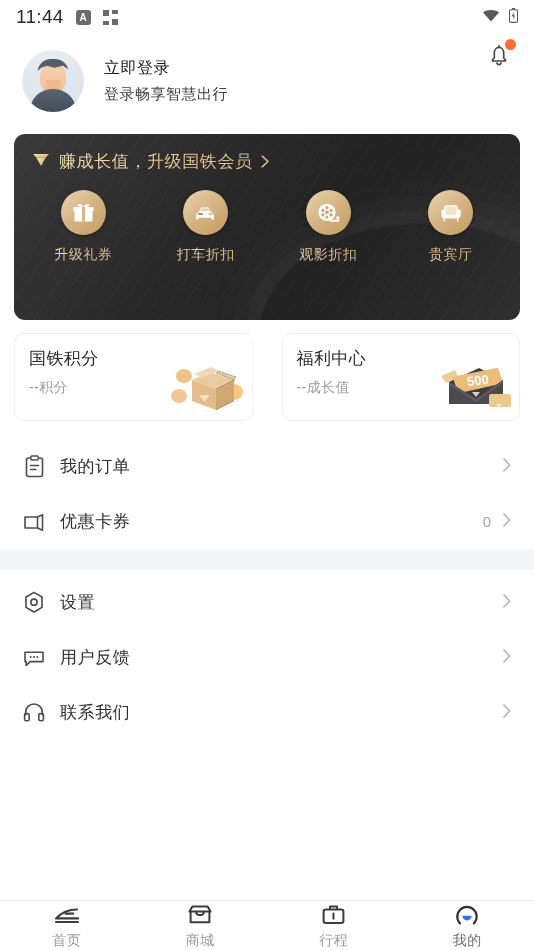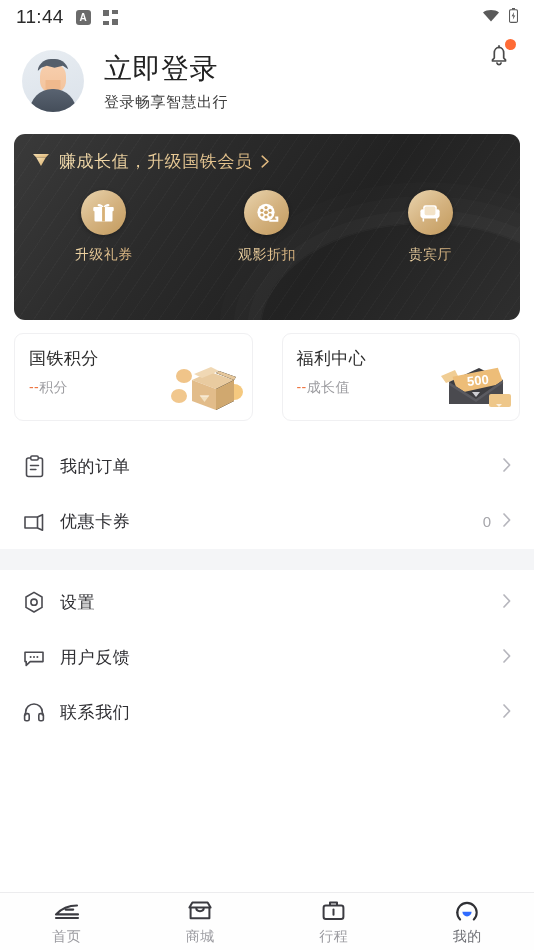--- a/index.html
+++ b/index.html
@@ -58,21 +58,21 @@
   .av-body {
     position:absolute; left:50%; bottom:-2px; transform:translateX(-50%);
     width:46px; height:25px; border-radius:22px 22px 0 0;
     background:linear-gradient(180deg,#596371 0%,#434c58 100%);
   }
   .av-neck {
     position:absolute; left:50%; bottom:22px; transform:translateX(-50%);
     width:15px; height:10px; background:#f0b98d;
   }
   .p-text { margin-left:20px; }
-  .p-name { font-size:28px; color:#222; line-height:1.25; letter-spacing:.5px; }
+  .p-name { font-size:16px; color:#222; line-height:1.25; letter-spacing:.5px; }
   .p-sub { font-size:15px; color:#404040; margin-top:7px; letter-spacing:.5px; }
 
   
   .membercard {
     margin:4px 14px 0 14px; height:186px; border-radius:11px;
     background:
       repeating-linear-gradient(-56deg, rgba(255,255,255,.022) 0 1px, rgba(0,0,0,0) 1px 13px),
       linear-gradient(127deg,#3a3a3a 0%,#2b2b2b 32%,#222222 62%,#2e2e2e 100%);
     position:relative; overflow:hidden;
   }
@@ -126,21 +126,21 @@
     height:55px; display:flex; align-items:center; position:relative;
   }
   .menurow .mi { width:24px; display:flex; align-items:center; justify-content:center; flex:none; }
   .mr-label { font-size:17px; color:#2f2f33; margin-left:14px; letter-spacing:.6px; }
   .mr-right { margin-left:auto; display:flex; align-items:center; gap:11px; }
   .mr-count { font-size:15px; color:#a5a5aa; }
   .spacer { height:21px; background:#f4f5f7; }
 
   
   .tabbar {
-    position:absolute; left:0; bottom:0; width:534px; height:58px;
+    position:absolute; left:0; bottom:0; width:534px; height:50px;
     background:#fefefe; border-top:1px solid #ececee;
     display:flex; align-items:center;
   }
   .tab { flex:1; display:flex; flex-direction:column; align-items:center; gap:5px; }
   .tab-label { font-size:14px; color:#9b9ba0; letter-spacing:.5px; }
   .tab.active .tab-label { color:#6f7076; }
   .tab-ico { height:26px; display:flex; align-items:flex-end; justify-content:center; }
 </style>
 </head>
 <body>
@@ -226,20 +226,33 @@
           <rect x="3.5" y="10" width="18" height="11.5" rx="1" fill="#fff"></rect>
           <rect x="2.3" y="7" width="20.4" height="4.2" rx="1" fill="#fff"></rect>
           <rect x="11.1" y="7" width="2.8" height="14.5" fill="#d8b176"></rect>
           <path d="M12.5 7 C10.4 3.6 7 3.4 6.6 5.1 C6.3 6.5 9.4 7 12.5 7 Z" fill="#fff"></path>
           <path d="M12.5 7 C14.6 3.6 18 3.4 18.4 5.1 C18.7 6.5 15.6 7 12.5 7 Z" fill="#fff"></path>
         </svg>
       </div>
       <span class="b-label">升级礼券</span>
     </div>
 
+    <div class="benefit">
+      <div class="b-circle">
+        <svg width="27" height="27" viewBox="0 0 27 27">
+          <path d="M4 18.2 c0-3 1.2-4.6 2.6-5 l1.9-3.4 c.5-.9 1.3-1.4 2.3-1.4 h4.4 c1 0 1.8.5 2.3 1.4 l1.9 3.4 c1.4.4 2.6 2 2.6 5 v1.3 c0 .5-.4.9-.9.9 h-1 c-.5 0-.9-.4-.9-.9 v-.7 H6.8 v.7 c0 .5-.4.9-.9.9 h-1 c-.5 0-.9-.4-.9-.9 Z" fill="#fff"></path>
+          <path d="M7.4 14.6 h12.2" stroke="#cda col" stroke-width="0"></path>
+          <rect x="6.4" y="14.3" width="4.2" height="1.5" rx=".7" fill="#d0a straight"></rect>
+          <rect x="6.4" y="14.3" width="4.2" height="1.5" rx=".7" fill="#cfa76c"></rect>
+          <rect x="16.4" y="14.3" width="4.2" height="1.5" rx=".7" fill="#cfa76c"></rect>
+          <path d="M8.3 11.9 l1.3-2.3 h7.8 l1.3 2.3 Z" fill="#cfa76c" opacity=".55"></path>
+        </svg>
+      </div>
+      <span class="b-label">打车折扣</span>
+    </div>
 
     <div class="benefit">
       <div class="b-circle">
         <svg width="26" height="26" viewBox="0 0 26 26">
           <path d="M21.2 17.6 h2.1 v3.1 h-8" fill="none" stroke="#fff" stroke-width="2"></path>
           <circle cx="12" cy="12.3" r="8.6" fill="#fff"></circle>
           <circle cx="12" cy="12.3" r="1.9" fill="#cfa76c"></circle>
           <circle cx="12" cy="7.6" r="1.6" fill="#cfa76c"></circle>
           <circle cx="12" cy="17" r="1.6" fill="#cfa76c"></circle>
           <circle cx="7.9" cy="10.4" r="1.6" fill="#cfa76c"></circle>

